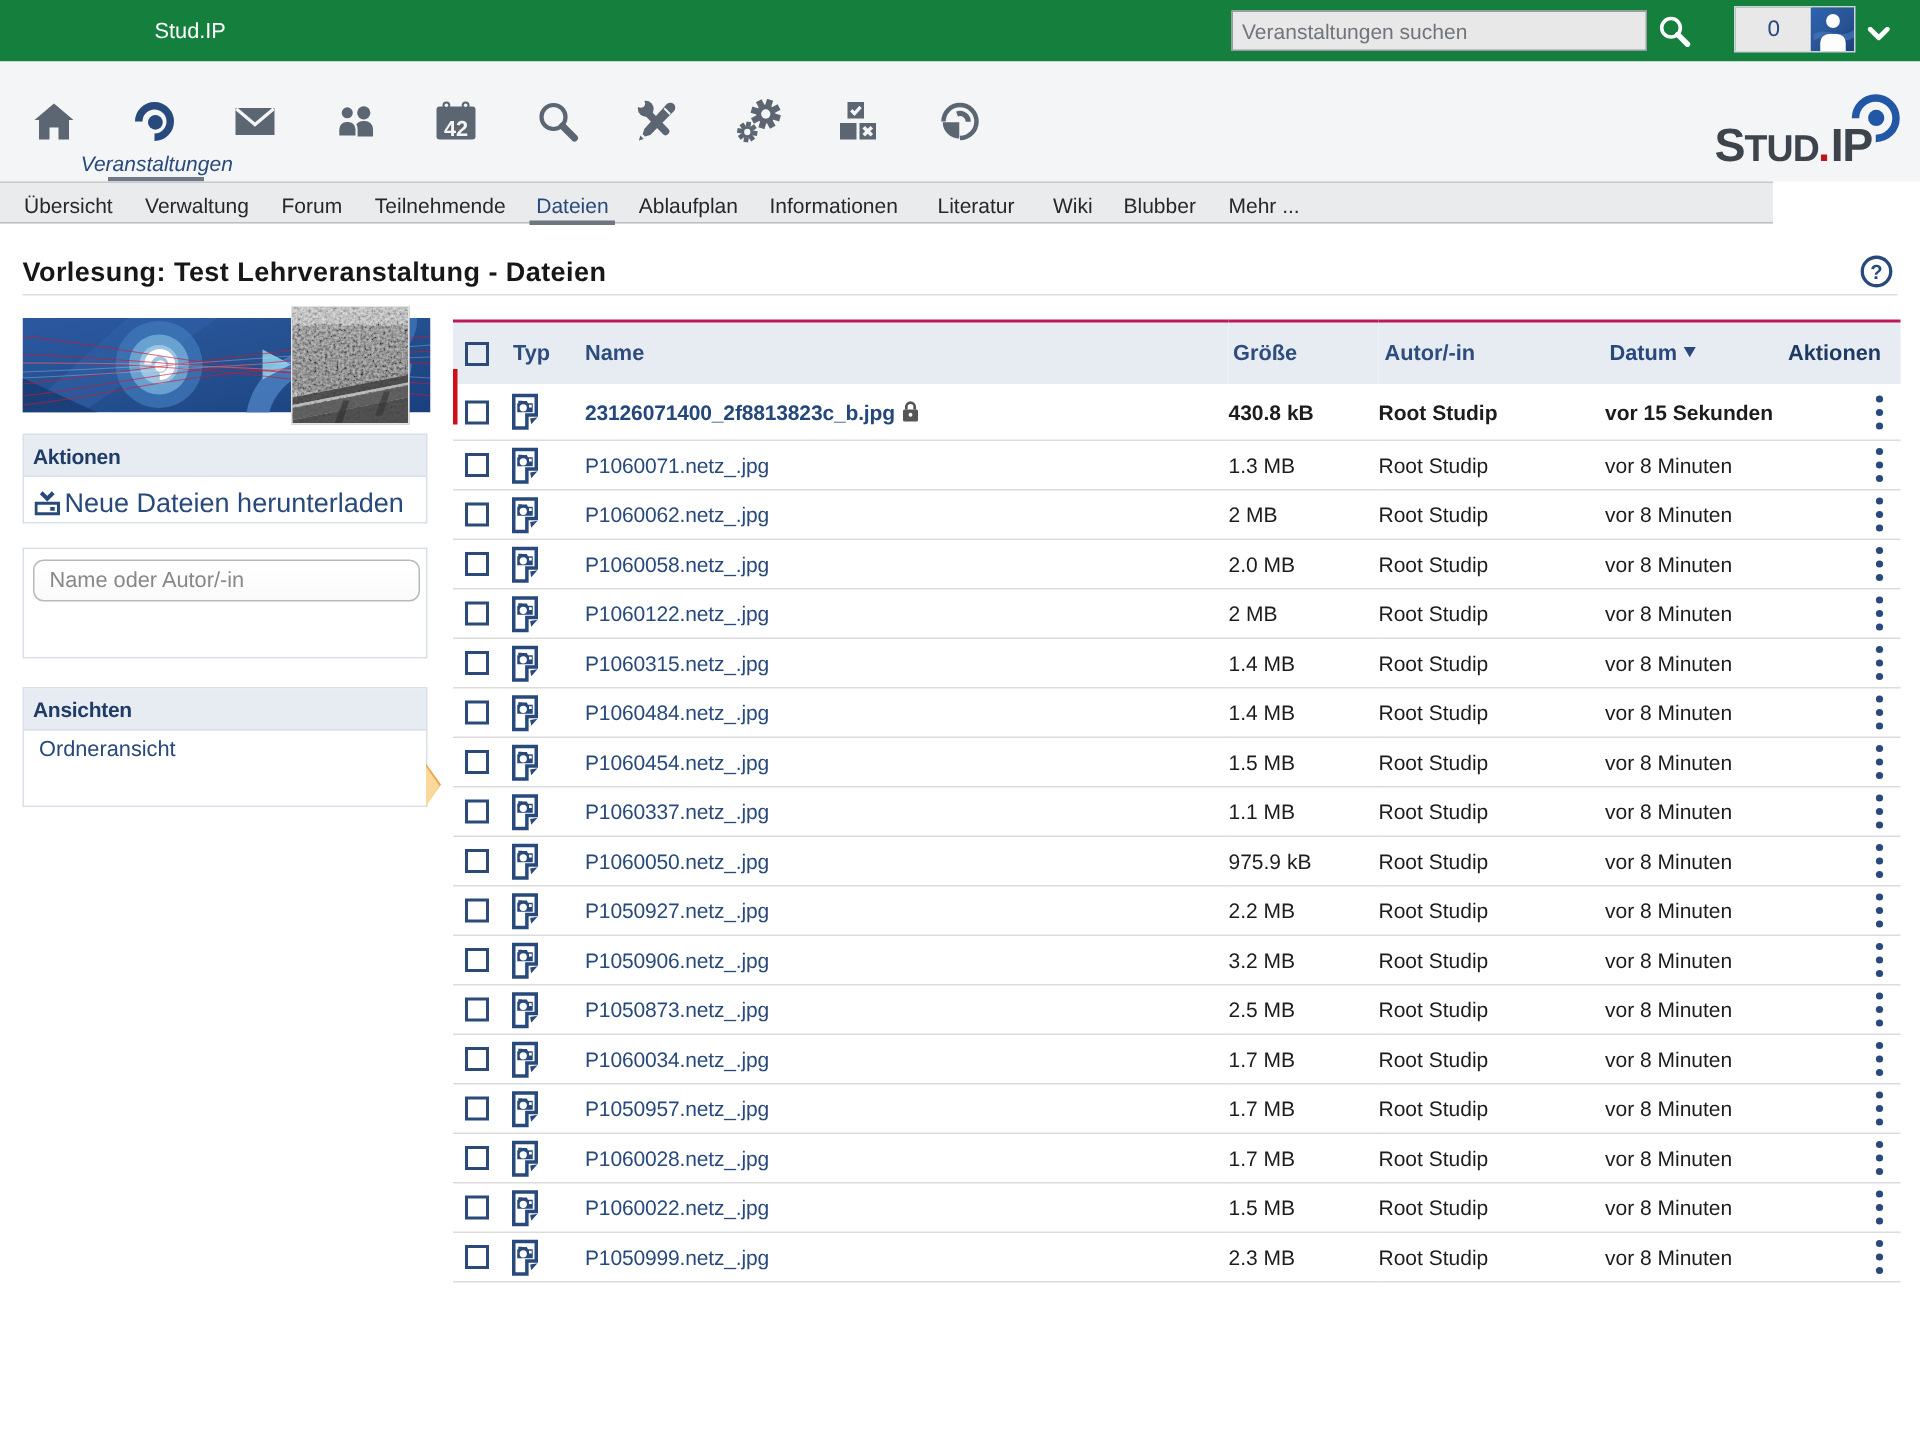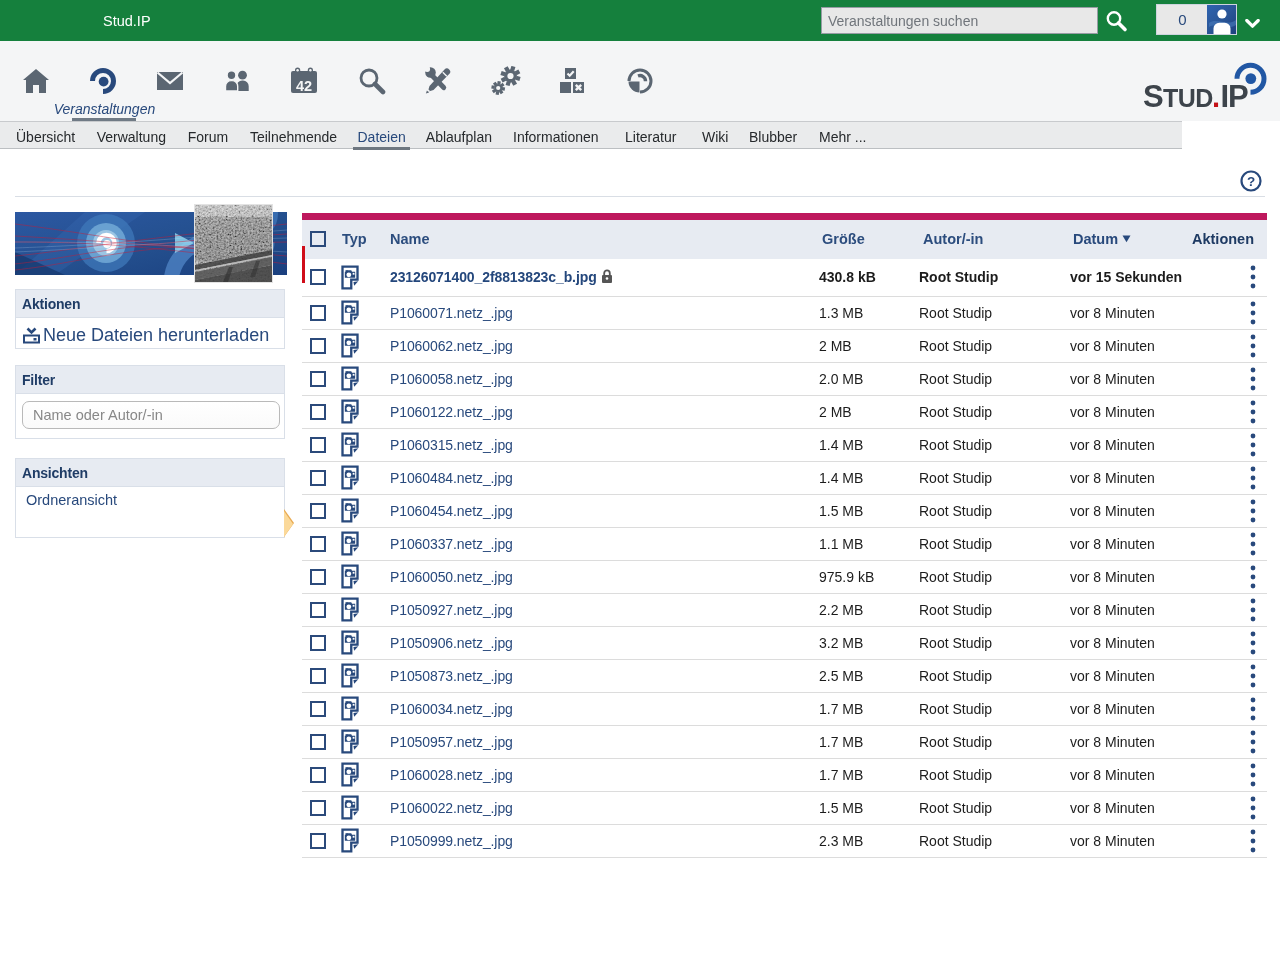--- a/index.html
+++ b/index.html
@@ -57,21 +57,21 @@
 #vact { background:#fbd99a; border-top:1px solid #e8aa52; border-bottom:1px solid #e8aa52; height:25px; line-height:24px; }
 #varrow { position:absolute; left:284px; top:511px; width:0; height:0;
   border-top:13px solid transparent; border-bottom:13px solid transparent; border-left:9px solid #fbd99a; }
 #varrowb { position:absolute; left:284px; top:509px; width:0; height:0;
   border-top:14px solid transparent; border-bottom:14px solid transparent; border-left:10px solid #e8aa52; }
 
 #redbar { position:absolute; left:302px; top:245.5px; width:2.5px; height:37px; background:#d00d19; z-index:5; }
 
 #tablewrap { position:absolute; left:302px; top:213px; width:965px; }
 table { border-collapse:collapse; width:965px; table-layout:fixed; }
-thead tr { height:42px; background:#e7ebf2; border-top:7px solid #be185d; }
+thead tr { height:42px; background:#e7ebf2; border-top:2px solid #be185d; }
 th { font-size:14.5px; color:#2c4d7e; font-weight:bold; text-align:left; }
 th.h-typ { padding-left:0px; }
 th.h-gro { padding-left:3px; }
 th.h-aut { padding-left:4px; }
 th.h-dat { padding-left:3px; color:#28497c; }
 th.h-akt { text-align:right; padding-right:14px; color:#1e3a63; }
 col.c1 { width:40px; } col.c2 { width:48px; } col.c3 { width:429px; }
 col.c4 { width:100px; } col.c5 { width:151px; } col.c6 { width:122px; } col.c7 { width:75px; }
 tbody tr { height:33px; border-bottom:1px solid #dcdcdc; }
 tbody tr.first { height:37.5px; font-weight:bold; }
@@ -214,20 +214,21 @@
       <span class="tab" style="left:249.9px">Teilnehmende</span>
       <span class="tab act" style="left:357.5px">Dateien</span>
       <span class="tab" style="left:425.8px">Ablaufplan</span>
       <span class="tab" style="left:513px">Informationen</span>
       <span class="tab" style="left:625px">Literatur</span>
       <span class="tab" style="left:702px">Wiki</span>
       <span class="tab" style="left:749px">Blubber</span>
       <span class="tab" style="left:819px">Mehr ...</span>
     </div>
 
+  <div id="title">Vorlesung: Test Lehrveranstaltung - Dateien</div>
   <div id="titleline"></div>
   <div id="help"><svg width="22" height="22" viewBox="0 0 22 22">
 <circle cx="11" cy="11" r="9.5" fill="none" stroke="#28497c" stroke-width="2.2"></circle>
 <text x="11" y="16" font-family="Liberation Sans,sans-serif" font-size="13.5" font-weight="bold" fill="#28497c" text-anchor="middle">?</text>
 </svg></div>
 
   <div id="banner"><svg width="272" height="63" viewBox="0 0 272 63">
 <defs>
 <linearGradient id="bg1" x1="0" y1="0" x2="1" y2="1">
 <stop offset="0" stop-color="#2c58a2"></stop>
@@ -289,21 +290,20 @@
 
   <div class="sbox" id="actions">
     <div class="hd">Aktionen</div>
     <div class="lnk"><svg width="17" height="17" viewBox="0 0 17 17" style="vertical-align:-3px;margin-right:3px">
 <path d="M4.5 1.5 L8.5 5.5 L12.5 1.5" fill="none" stroke="#28497c" stroke-width="2.6"></path>
 <rect x="1" y="8.5" width="15" height="7" fill="none" stroke="#28497c" stroke-width="2"></rect>
 <rect x="10.5" y="11" width="3" height="2.5" fill="#28497c"></rect>
 </svg>Neue Dateien herunterladen</div>
   </div>
   <div class="sbox" id="filter">
-    <div class="hd">Filter</div>
     <input type="text" value="Name oder Autor/-in" readonly="" style="">
   </div>
   <div class="sbox" id="views">
     <div class="hd">Ansichten</div>
     <div class="vitem">Ordneransicht</div>
   </div>
   <div id="varrowb"></div>
   <div id="varrow"></div>
 
   <div id="redbar"></div>

